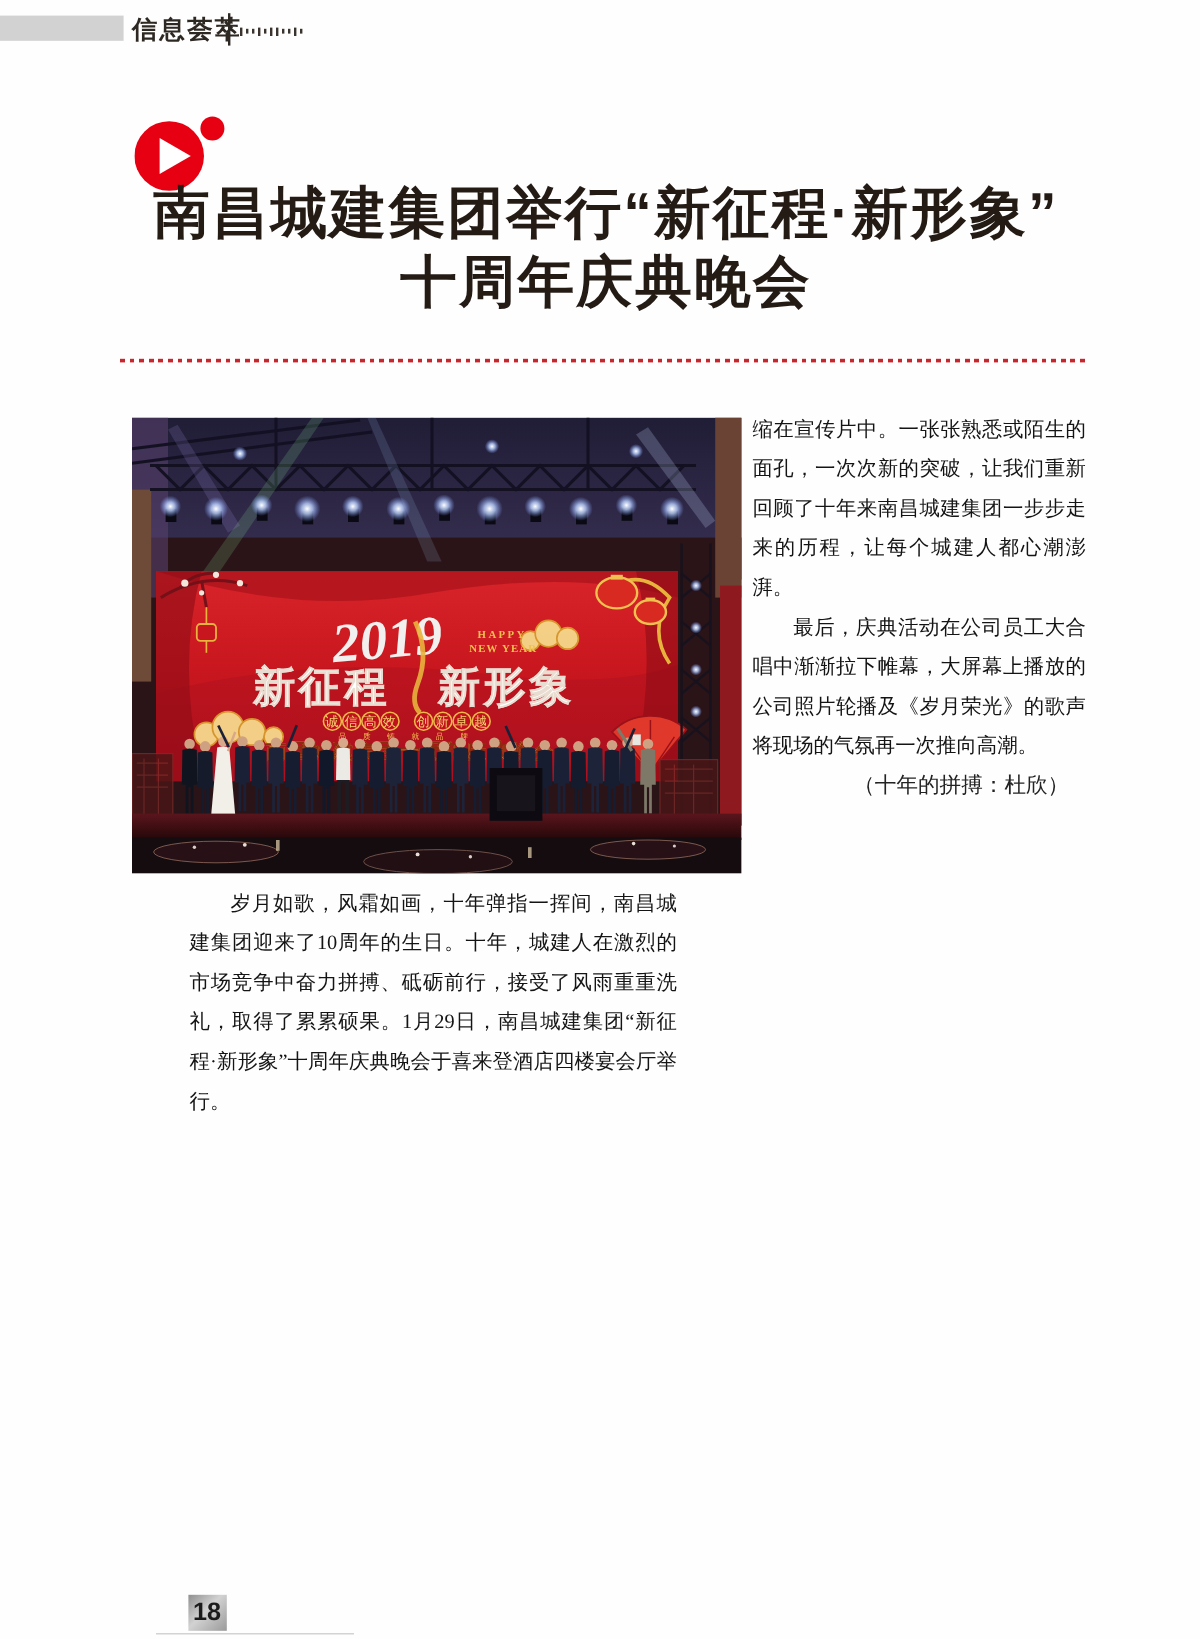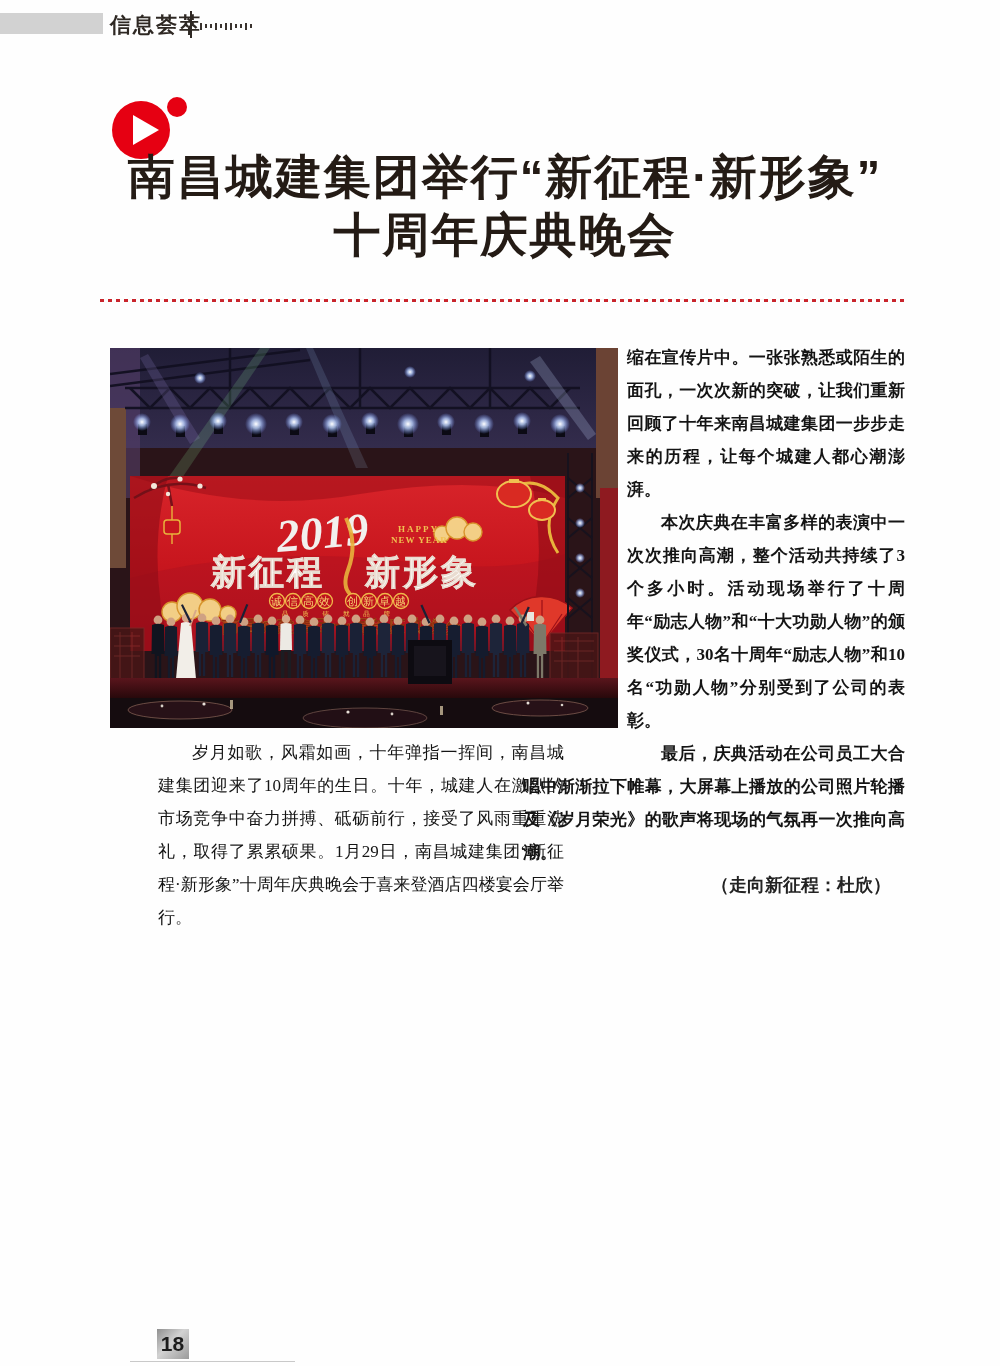--- a/index.html
+++ b/index.html
@@ -21,21 +21,21 @@
     font-family:"Liberation Sans", sans-serif; }
   
   .dashed-rule { position:absolute; left:100px; top:299px; width:805px; height:3px;
     background:repeating-linear-gradient(90deg,#c9252c 0 4px, rgba(0,0,0,0) 4px 8px); }
   
   .photo { position:absolute; left:110px; top:348px; width:508px; height:380px; display:block; }
   
   .body-text { font-family:"Liberation Serif", serif; font-size:17px; line-height:33px;
     color:#141414; text-align:justify; }
   .left-col  { position:absolute; left:110px; top:736px; width:406px;margin-left:48px; }
-  .right-col { position:absolute; left:523px; top:341px; width:382px;font-weight:bold; }
+  .right-col { position:absolute; left:523px; top:341px; width:382px; }
   .photo-spacer { float:left; width:104px; height:400px; }
   .body-text p { margin:0; }
   .indent { text-indent:2em; }
   .byline { text-align:right; padding-right:14px; margin-top:15px; font-size:18px; color:#232323; }
   
   .footer { position:absolute; left:95px; top:1329px; display:flex; align-items:flex-end; gap:11px;flex-direction:column; }
   .page-num { width:32px; height:30px; background:linear-gradient(135deg,#8f8f8f,#d2d2d2 45%,#9a9a9a);
     color:#1c1c1c; font-size:21px; font-weight:bold; display:flex; align-items:center; justify-content:center; }
   .journal { font-family:"Liberation Serif", serif; font-weight:bold; font-style:italic;
     font-size:21px; color:#141414; line-height:0.95; letter-spacing:1px; }
@@ -342,23 +342,22 @@
     </g>
   </svg>
 
   <div class="left-col body-text">
     <p class="indent">岁月如歌，风霜如画，十年弹指一挥间，南昌城建集团迎来了10周年的生日。十年，城建人在激烈的市场竞争中奋力拼搏、砥砺前行，接受了风雨重重洗礼，取得了累累硕果。1月29日，南昌城建集团“新征程·新形象”十周年庆典晚会于喜来登酒店四楼宴会厅举行。</p>
   </div>
 
   <div class="right-col body-text">
     <div class="photo-spacer"></div>
     <p>缩在宣传片中。一张张熟悉或陌生的面孔，一次次新的突破，让我们重新回顾了十年来南昌城建集团一步步走来的历程，让每个城建人都心潮澎湃。</p>
-    <p class="indent">本次庆典在丰富多样的表演中一次次推向高潮，整个活动共持续了3个多小时。活动现场举行了十周年“励志人物”和“十大功勋人物”的颁奖仪式，30名十周年“励志人物”和10名“功勋人物”分别受到了公司的表彰。</p>
     <p class="indent">最后，庆典活动在公司员工大合唱中渐渐拉下帷幕，大屏幕上播放的公司照片轮播及《岁月荣光》的歌声将现场的气氛再一次推向高潮。</p>
-    <p class="byline">（走向新征程：杜欣）</p>
+    <p class="byline">（十年的拼搏：杜欣）</p>
   </div>
 
   <div class="footer">
     <div class="page-num">18</div>
     <div class="journal">南昌城投</div>
     <div class="issue">2019年第1期</div>
   </div>
   <div class="footer-rule"></div>
 
 </div>

